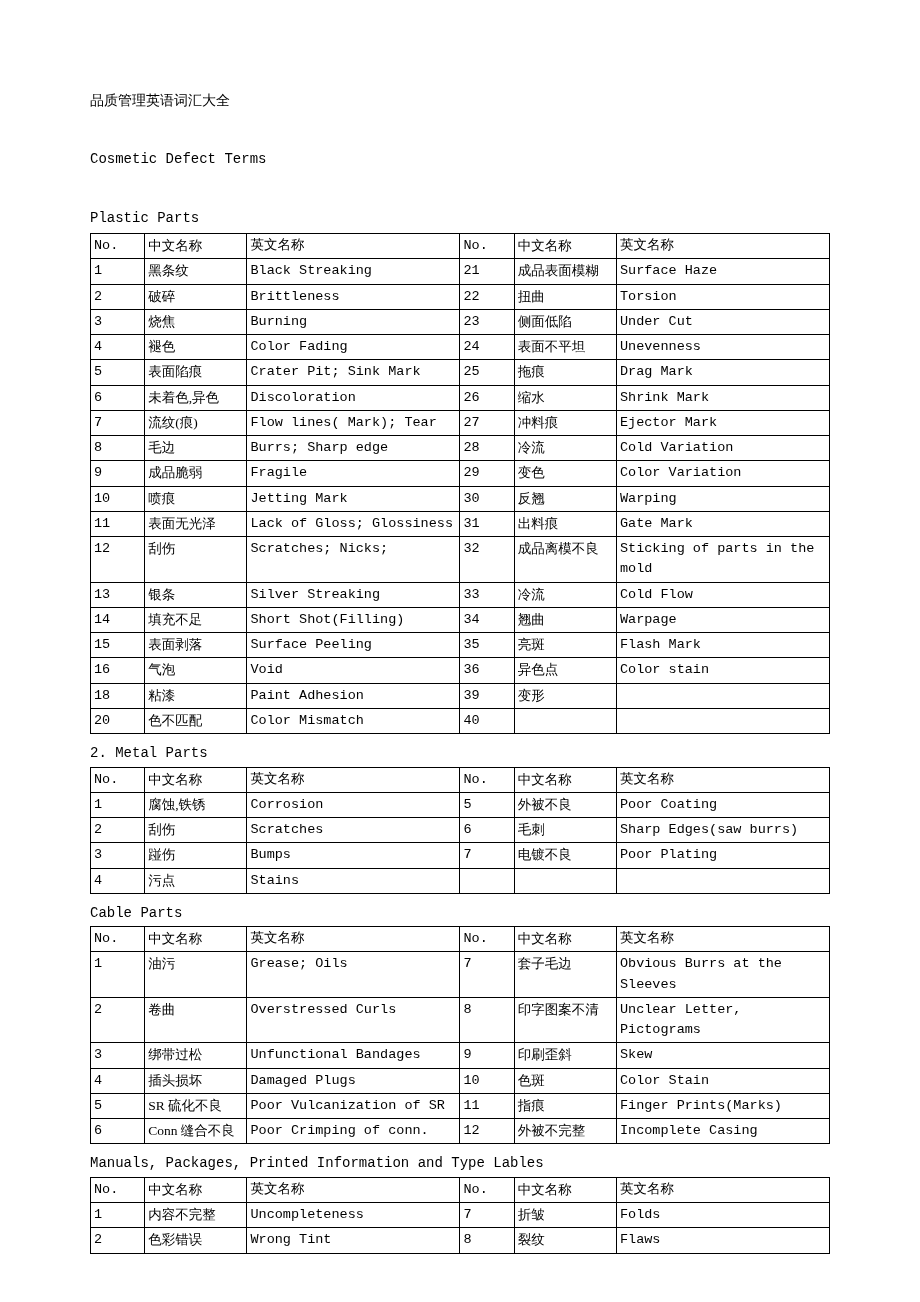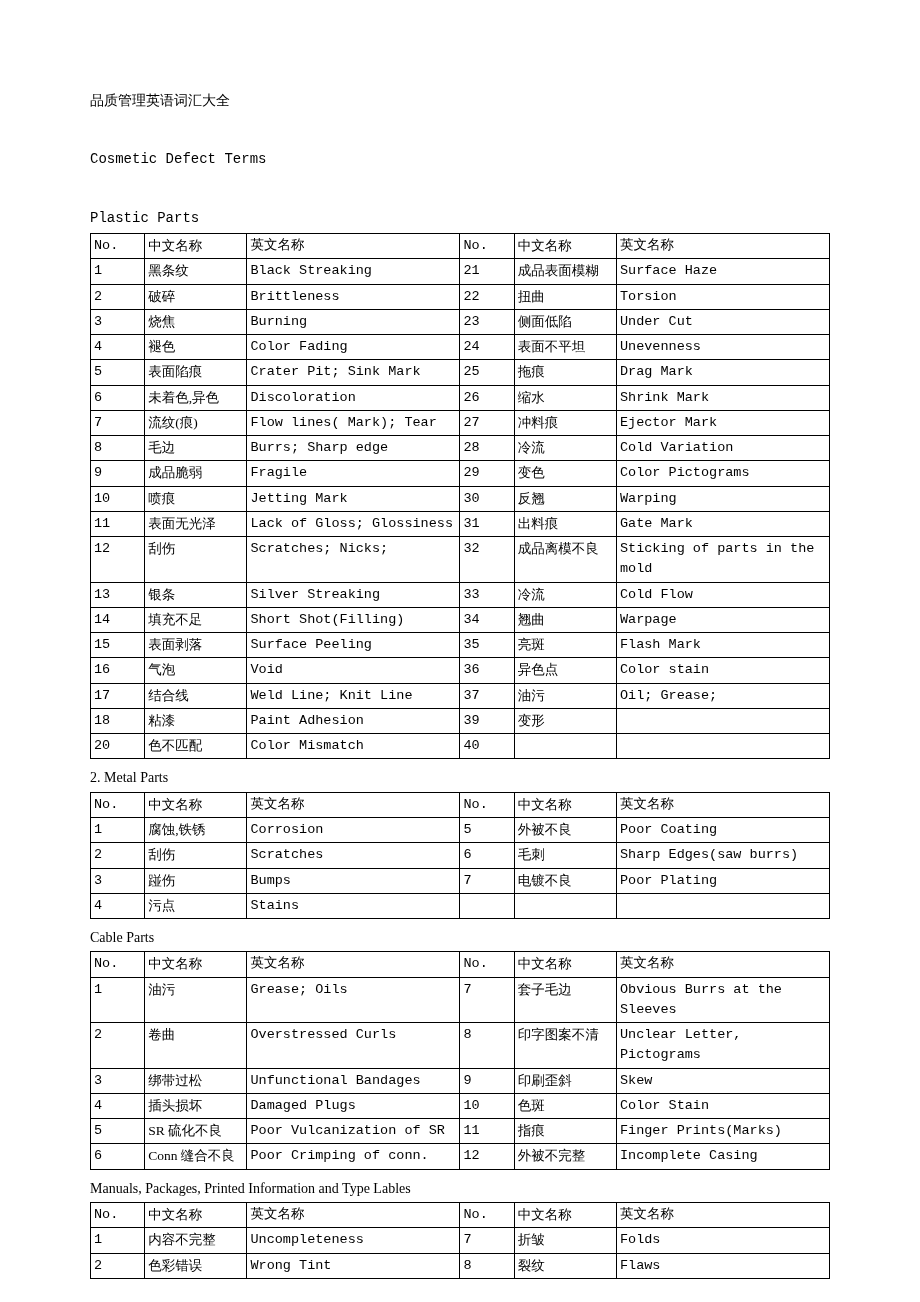--- a/index.html
+++ b/index.html
@@ -30,21 +30,21 @@
     border: 1px solid #000;
     padding: 2px 3px;
     vertical-align: top;
     line-height: 1.5;
     font-size: 13.5px;
   }
   td.no { width: 38px; font-family: "Courier New", monospace; }
   td.cn { width: 78px; font-family: "SimSun", "宋体", serif; }
   td.en { width: 170px; font-family: "Courier New", monospace; }
   .section-heading {
-    font-family: Liberation Serif, serif;
+    font-family: Liberation Mono, monospace;
     margin: 2px 0 2px 0;
     line-height: 1.6;
   }
 </style>
 </head>
 <body>
 
 <div class="title-line">品质管理英语词汇大全</div>
 <div class="title-line mono">Cosmetic Defect Terms</div>
 <div class="title-line mono">Plastic Parts</div>
@@ -122,21 +122,21 @@
         <td class="no">28</td>
         <td class="cn">冷流</td>
         <td class="en">Cold Variation</td>
       </tr>
       <tr>
         <td class="no">9</td>
         <td class="cn">成品脆弱</td>
         <td class="en">Fragile</td>
         <td class="no">29</td>
         <td class="cn">变色</td>
-        <td class="en">Color Pictograms</td>
+        <td class="en">Color Variation</td>
       </tr>
       <tr>
         <td class="no">10</td>
         <td class="cn">喷痕</td>
         <td class="en">Jetting Mark</td>
         <td class="no">30</td>
         <td class="cn">反翘</td>
         <td class="en">Warping</td>
       </tr>
       <tr>
@@ -181,28 +181,20 @@
       </tr>
       <tr>
         <td class="no">16</td>
         <td class="cn">气泡</td>
         <td class="en">Void</td>
         <td class="no">36</td>
         <td class="cn">异色点</td>
         <td class="en">Color stain</td>
       </tr>
       <tr>
-        <td class="no">17</td>
-        <td class="cn">结合线</td>
-        <td class="en">Weld Line; Knit Line</td>
-        <td class="no">37</td>
-        <td class="cn">油污</td>
-        <td class="en">Oil; Grease;</td>
-      </tr>
-      <tr>
         <td class="no">18</td>
         <td class="cn">粘漆</td>
         <td class="en">Paint Adhesion</td>
         <td class="no">39</td>
         <td class="cn">变形</td>
         <td class="en"></td>
       </tr>
       <tr>
         <td class="no">20</td>
         <td class="cn">色不匹配</td>

